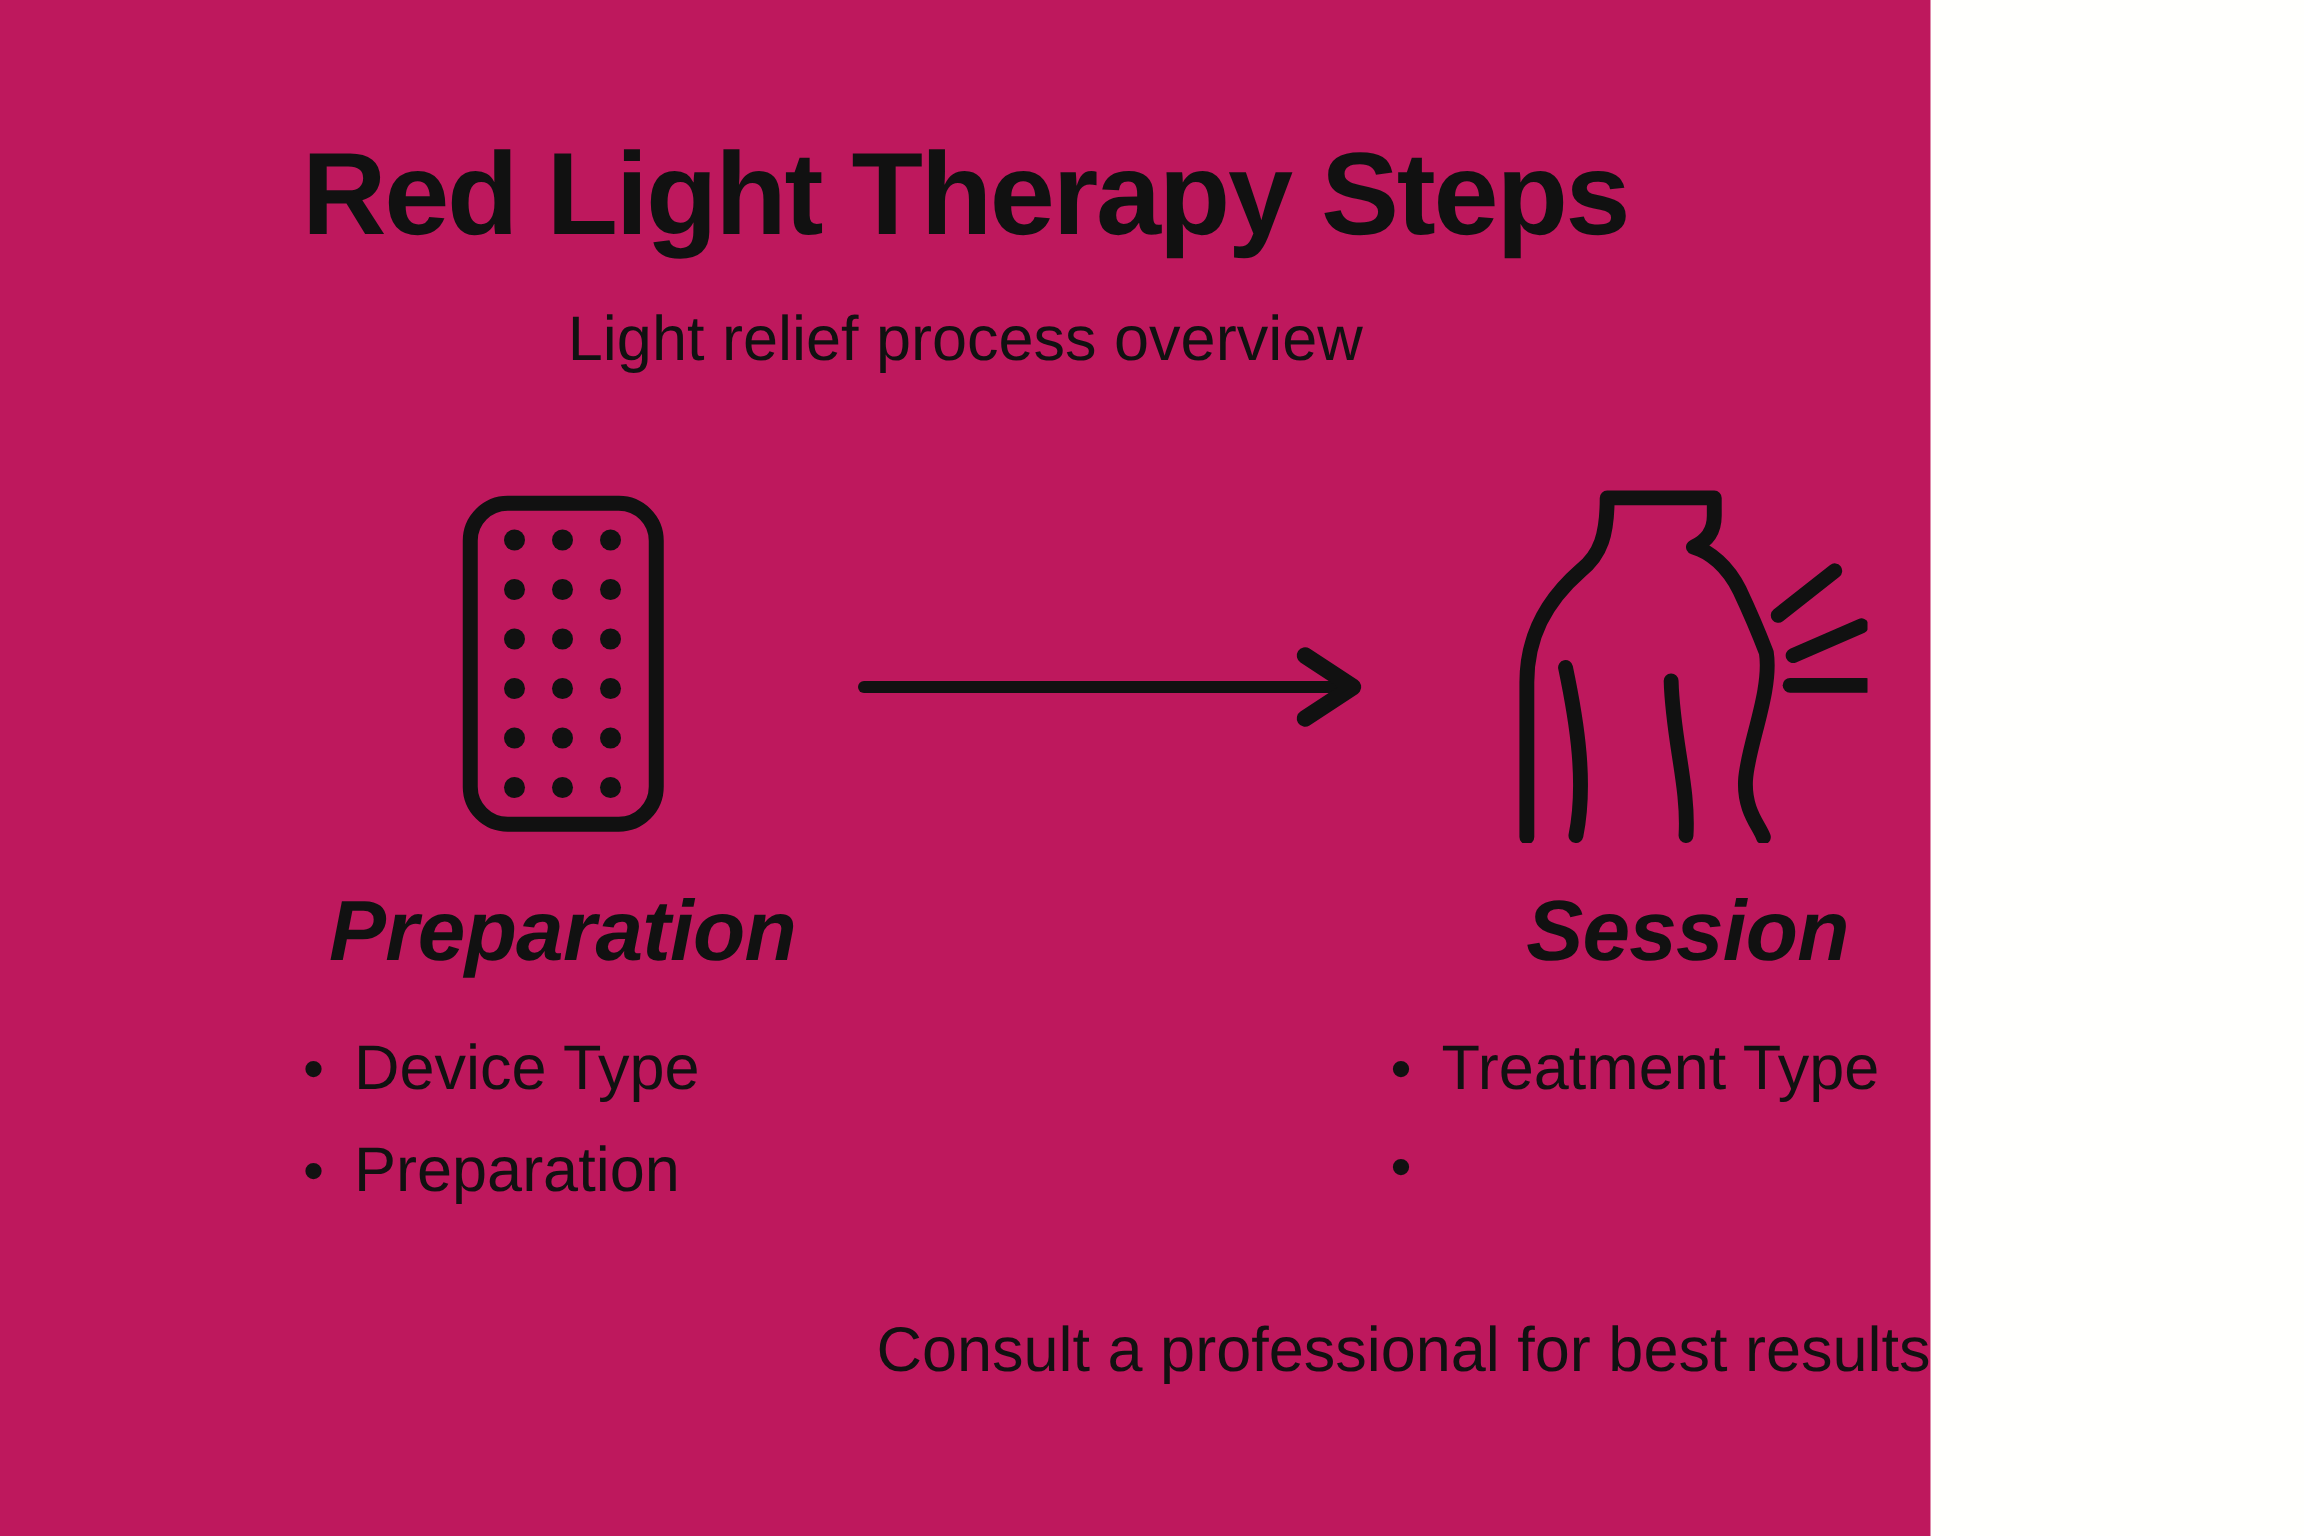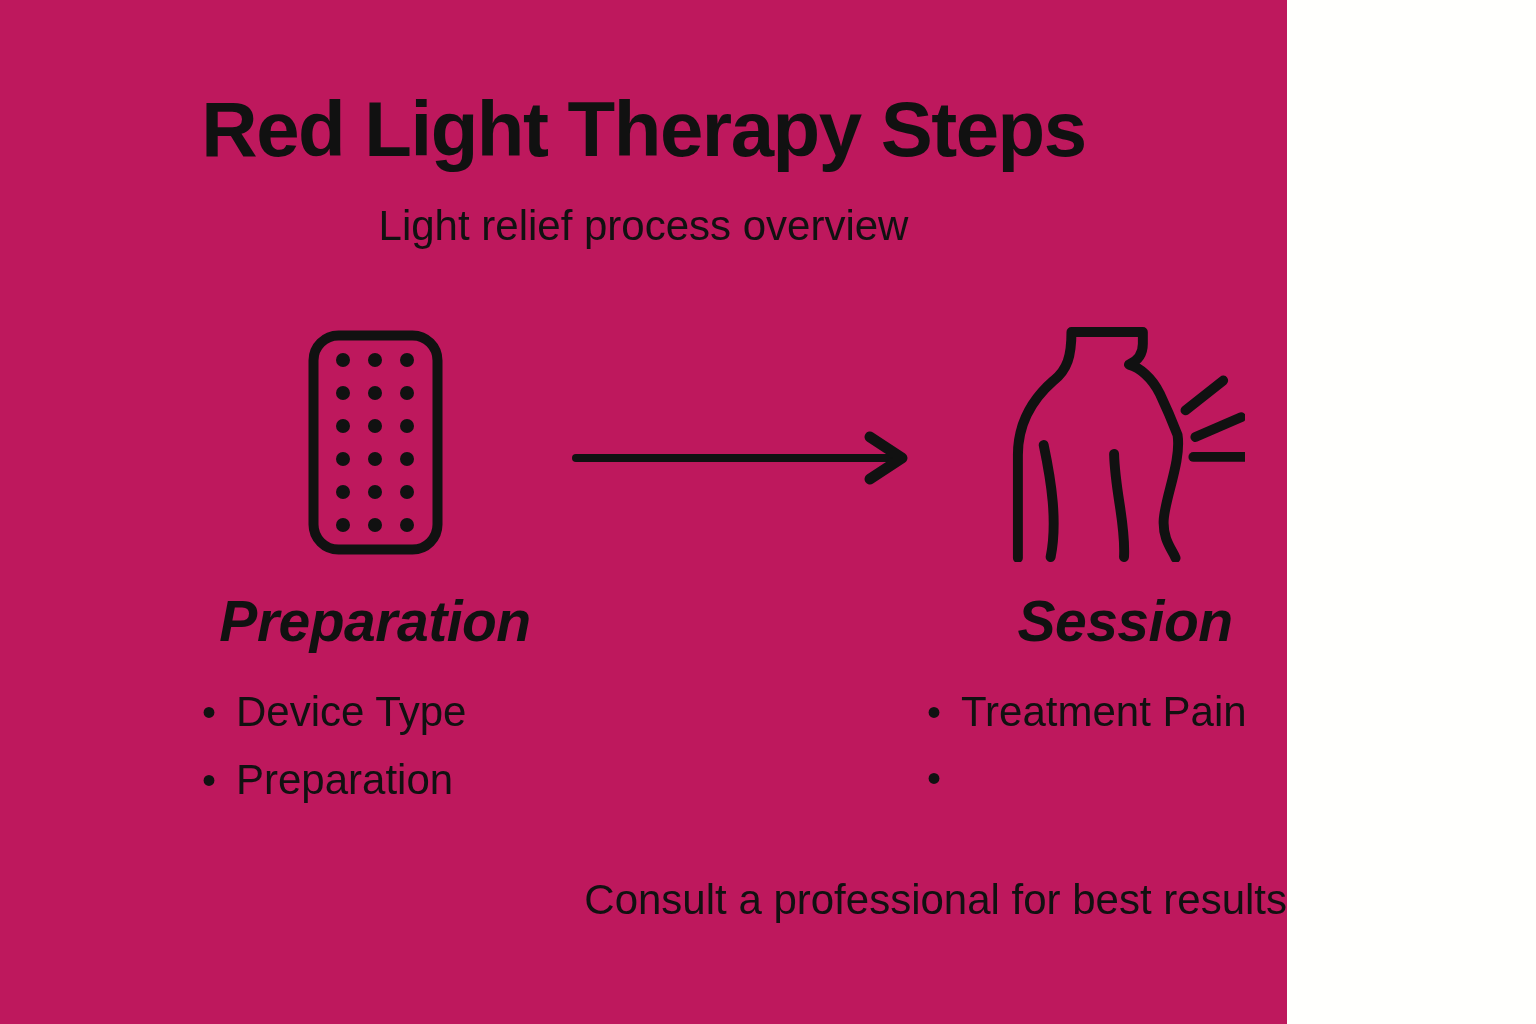--- a/index.html
+++ b/index.html
@@ -153,21 +153,21 @@
           <path d="M 181 87 L 219 57"></path>
           <path d="M 191 114 L 237 94"></path>
           <path d="M 189 134 L 240 134"></path>
         </g>
       </svg>
     </div>
     <div class="step-label">Session</div>
     <ul class="bullets">
       <li>
         <span class="bullet-dot">•</span>
-        <span>Treatment Pain</span>
+        <span>Treatment Type</span>
       </li>
       <li>
         <span class="bullet-dot">•</span>
       </li>
     </ul>
   </div>
 
   <div class="footer-note">Consult a professional for best results</div>
 
 </div>

